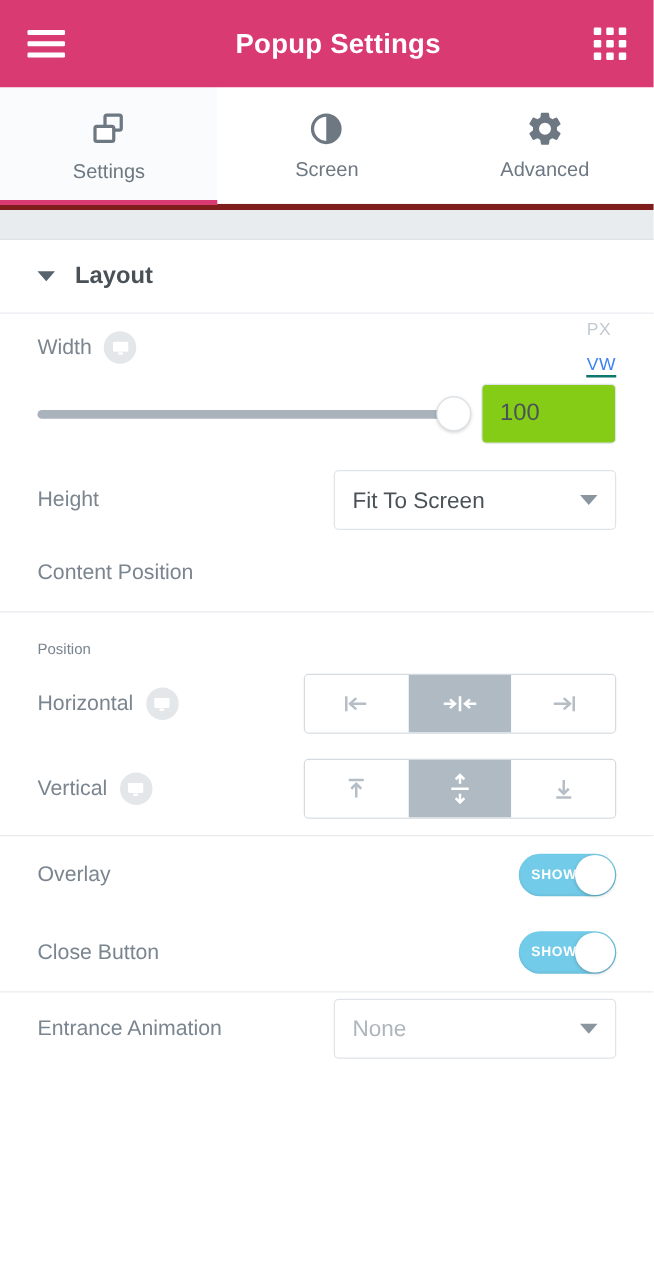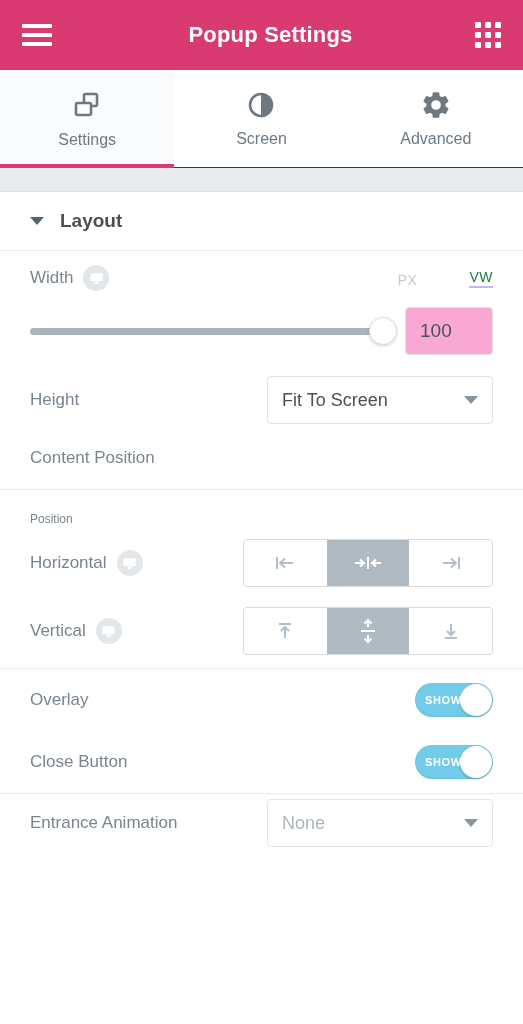--- a/index.html
+++ b/index.html
@@ -71,21 +71,21 @@
     width: 6px; height: 6px;
     background: #ffffff;
     border-radius: 1px;
   }
 
   
   .tabs {
     display: flex;
     height: 98px;
     background: #ffffff;
-    border-bottom: 1px solid #7f1d1d;
+    border-bottom: 5px solid #7f1d1d;
   }
   .tab {
     flex: 1 1 0;
     display: flex;
     flex-direction: column;
     align-items: center;
     justify-content: center;
     gap: 9px;
     cursor: pointer;
     position: relative;
@@ -157,32 +157,31 @@
     border-radius: 50%;
     background: #e3e7ea;
     display: inline-flex;
     align-items: center;
     justify-content: center;
     cursor: pointer;
   }
   .device-chip svg { display: block; }
 
   
-  .units { display: flex; gap: 12px; align-items: flex-end; }
+  .units { display: flex; gap: 12px; align-items: flex-start; flex-direction: column; }
   .unit {
     font-size: 14px;
     color: #c2cad1;
     letter-spacing: 0.5px;
     cursor: pointer;
   }
   .unit.active {
-    color: #15803d;
-    border-bottom: 2px solid #c4b5fd;
+    color: #3b82f6;
+    border-bottom: 2px solid #0f766e;
     padding-bottom: 1px;
-    margin-left: 40px;
   }
 
   
   .slider-row {
     display: flex;
     align-items: center;
     gap: 22px;
     padding-bottom: 18px;
     padding-top: 2px;
   }
@@ -203,29 +202,29 @@
   .slider .knob {
     position: absolute;
     width: 28px; height: 28px;
     border-radius: 50%;
     background: #ffffff;
     border: 1px solid #dbe0e5;
     box-shadow: 0 1px 3px rgba(0,0,0,.18);
     transform: translateX(-50%);
   }
   .num-input {
-    width: 88px;
+    width: 108px;
     height: 48px;
     border: 1px solid #e0e4e8;
     border-radius: 4px;
     font-size: 19px;
     color: #4a5258;
     padding: 0 14px;
     font-family: "Liberation Sans", sans-serif;
-    background: #f9a8d4;
+    background: #84cc16;
   }
 
   
   .select-wrap {
     margin-left: auto;
     width: 226px;
     height: 48px;
     border: 1px solid #e0e4e8;
     border-radius: 4px;
     display: flex;

